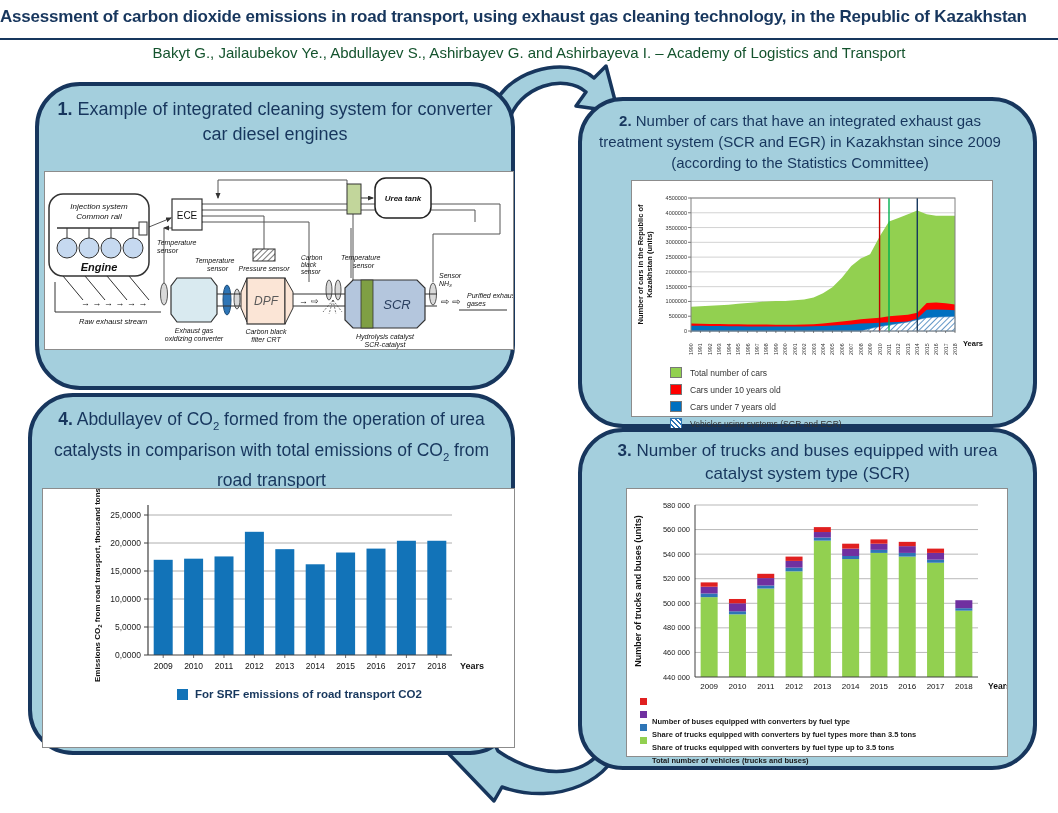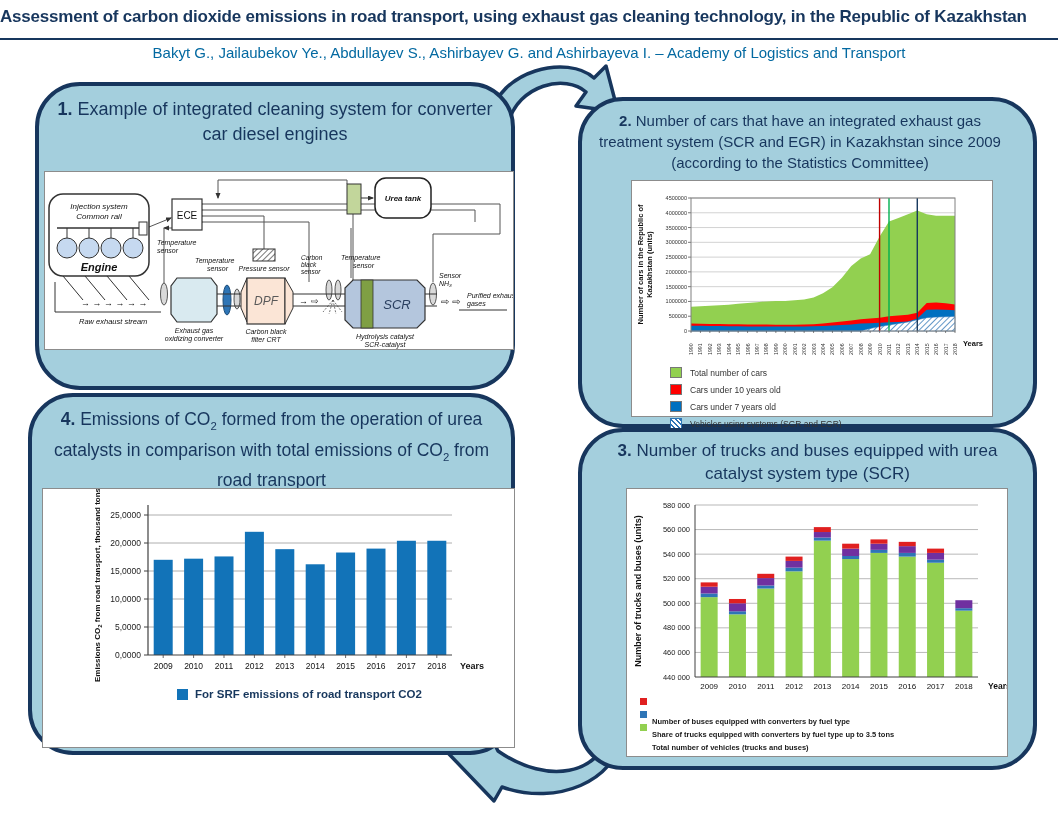--- a/index.html
+++ b/index.html
@@ -3,21 +3,21 @@
 <meta charset="utf-8">
 <style>
   html,body{margin:0;padding:0;background:#fff;}
   *{box-sizing:border-box;}
   .page{position:relative;width:1058px;height:813px;background:#fff;overflow:hidden;
         font-family:"Liberation Sans",sans-serif;}
   .title{position:absolute;left:0;top:7px;width:1058px;text-align:left;
          font-size:17px;font-weight:bold;color:#17365d;letter-spacing:-0.2px;white-space:nowrap;}
   .title-rule{position:absolute;left:0;top:38px;width:1058px;height:2px;background:#17365d;}
   .authors{position:absolute;left:0;top:44px;width:1058px;text-align:center;
-           font-size:15px;color:#0369a1;}
+           font-size:15px;color:#14532d;}
   .panel{position:absolute;background:#a4cfdd;border:4px solid #17365d;border-radius:45px;z-index:1;}
   .heading{text-align:center;color:#17365d;}
   .hnum{font-weight:bold;}
   .sub{font-size:0.65em;vertical-align:sub;}
   .whitebox{position:absolute;background:#fff;border:1px solid #8c8c8c;}
   #p1-heading{padding:11px 16px 0 16px;font-size:18px;line-height:25px;}
   #p2-heading{padding:9px 28px 0 13px;font-size:15px;line-height:21px;}
   #p3-heading{padding:7px 22px 0 22px;font-size:17px;line-height:23px;}
   #p4-heading{padding:10px 14px 0 14px;font-size:17.5px;line-height:24px;}
   .arrow-svg{position:absolute;z-index:0;}
@@ -334,21 +334,21 @@
           <div class="li">
             <div class="sw sw-hatch"></div>
             <div class="lt">Vehicles using systems (SGR and EGR)</div>
           </div>
         </div>
     </div>
   </div>
 
   <div class="panel" style="left:28px;top:393px;width:487px;height:362px;">
     <div class="heading" id="p4-heading">
-      <span class="hnum">4.</span><span> Emissions of CO</span><span class="sub">2</span><span> formed from the operation of urea catalysts in comparison with total emissions of CO</span><span class="sub">2</span><span> from road transport</span>
+      <span class="hnum">4.</span><span> Abdullayev of CO</span><span class="sub">2</span><span> formed from the operation of urea catalysts in comparison with total emissions of CO</span><span class="sub">2</span><span> from road transport</span>
     </div>
     <div class="whitebox" id="chart4-box" style="left:10px;top:91px;width:473px;height:260px;">
       <svg id="chart4-svg" width="471" height="258" viewBox="0 0 471 258">
           <line x1="101" y1="166" x2="105" y2="166" stroke="#404040" stroke-width="1"></line>
           <text x="98" y="169" font-size="8.5" fill="#222" text-anchor="end">0,0000</text>
           <line x1="105" y1="138" x2="409" y2="138" stroke="#999" stroke-width="0.8"></line>
           <line x1="101" y1="138" x2="105" y2="138" stroke="#404040" stroke-width="1"></line>
           <text x="98" y="141" font-size="8.5" fill="#222" text-anchor="end">5,0000</text>
           <line x1="105" y1="110" x2="409" y2="110" stroke="#999" stroke-width="0.8"></line>
           <line x1="101" y1="110" x2="105" y2="110" stroke="#404040" stroke-width="1"></line>
@@ -478,20 +478,24 @@
           <line x1="68" y1="188" x2="351" y2="188" stroke="#404040" stroke-width="1"></line>
           <text x="361" y="200" font-size="8.5" fill="#111" text-anchor="start" font-weight="bold">Years</text>
           <text x="0" y="0" font-size="9" fill="#111" text-anchor="middle" font-weight="bold" transform="translate(14,102) rotate(-90)">Number of trucks and buses (units)</text>
         </svg>
       <div class="legend3" id="legend3">
           <div class="li">
             <div class="sw" style="background: rgb(224, 32, 32);"></div>
             <div class="lt">Number of buses equipped with converters by fuel type</div>
           </div>
           <div class="li">
+            <div class="sw" style="background: rgb(112, 48, 160);"></div>
+            <div class="lt">Share of trucks equipped with converters by fuel types more than 3.5 tons</div>
+          </div>
+          <div class="li">
             <div class="sw" style="background: rgb(46, 117, 182);"></div>
             <div class="lt">Share of trucks equipped with converters by fuel type up to 3.5 tons</div>
           </div>
           <div class="li">
             <div class="sw" style="background: rgb(146, 208, 80);"></div>
             <div class="lt">Total number of vehicles (trucks and buses)</div>
           </div>
         </div>
     </div>
   </div>

